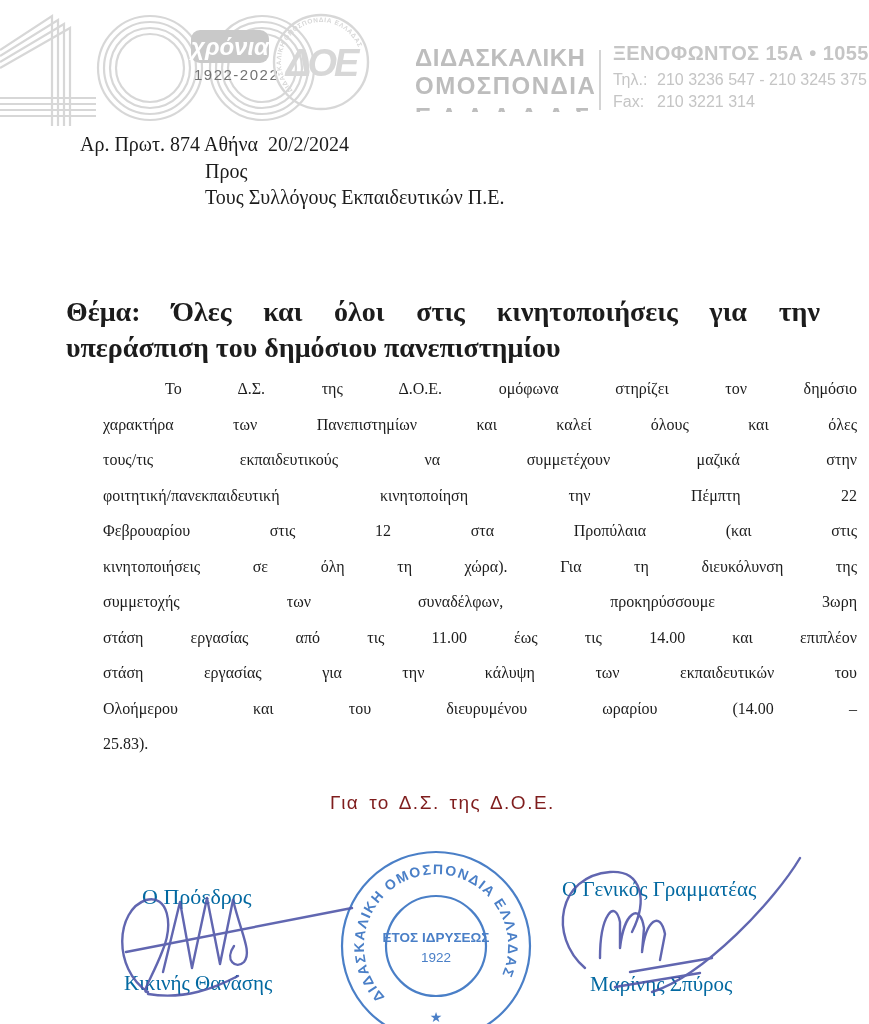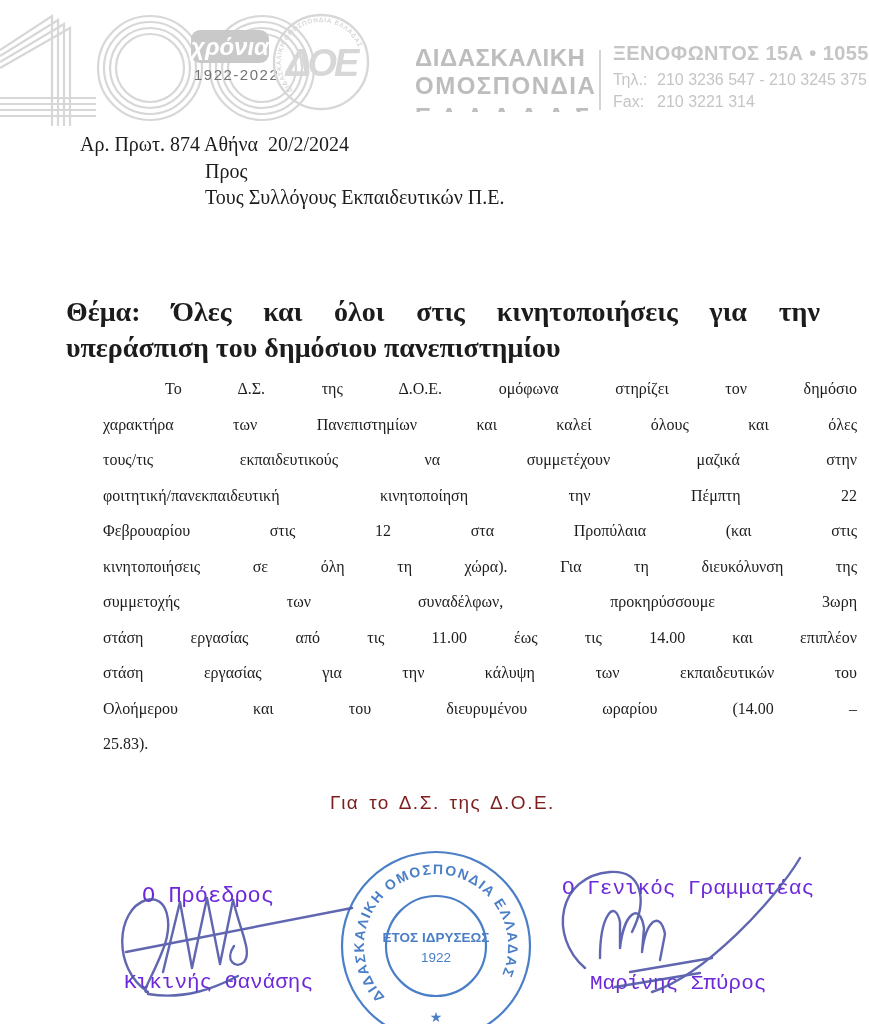--- a/index.html
+++ b/index.html
@@ -49,22 +49,22 @@
   .bodytext{position:absolute;left:66px;top:371px;width:754px;font-size:16px;line-height:35.5px;margin-left:37px;}
   .jline{text-align:justify;text-align-last:justify;}
   .jline.indent{padding-left:62px;}
   .jline.last{text-align-last:left;}
   
   .on-behalf{
     position:absolute;left:330px;top:792px;color:#7f1d1d;
     font-family:"Liberation Sans",sans-serif;font-size:19px;letter-spacing:1.5px;word-spacing:3px;
   }
   .sig-title,.sig-name{
-    position:absolute;color:#6d28d9;
-    font-family:Liberation Mono, monospace;
+    position:absolute;color:#0369a1;
+    font-family:Liberation Serif, serif;
   }
   .president-title{left:142px;top:884px;font-size:22px;}
   .president-name{left:124px;top:971px;font-size:21px;}
   .secretary-title{left:562px;top:877px;font-size:21px;}
   .secretary-name{left:590px;top:972px;font-size:21px;}
   .stamp{position:absolute;left:336px;top:846px;}
   .ink-layer{position:absolute;left:0;top:840px;pointer-events:none;}
 </style>
 </head>
 <body>

